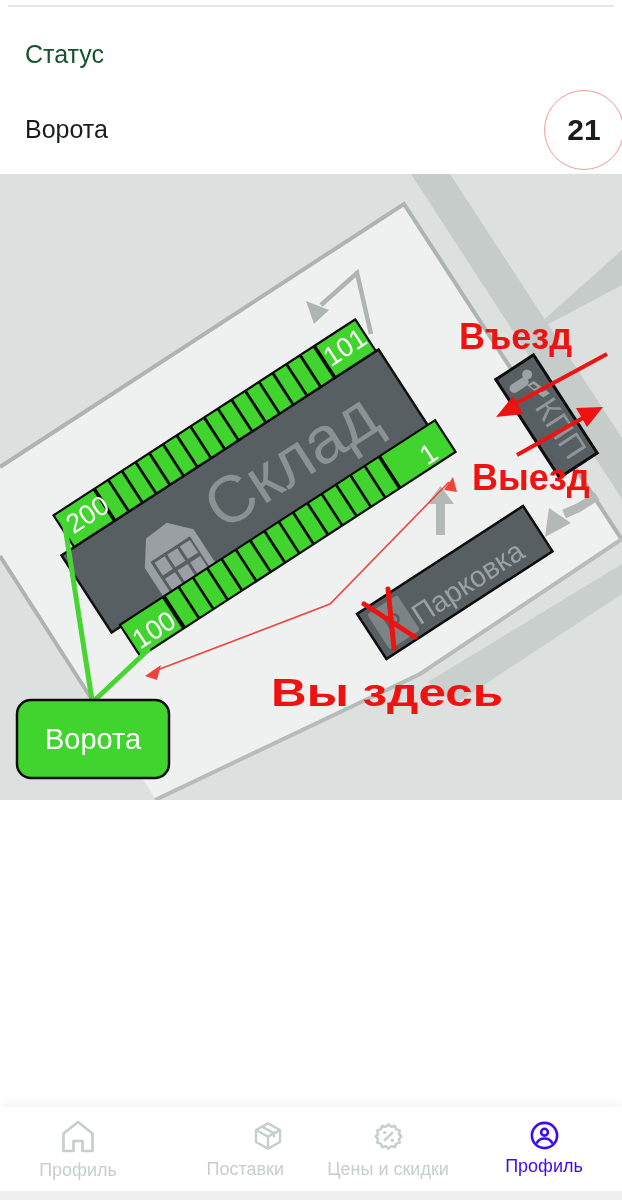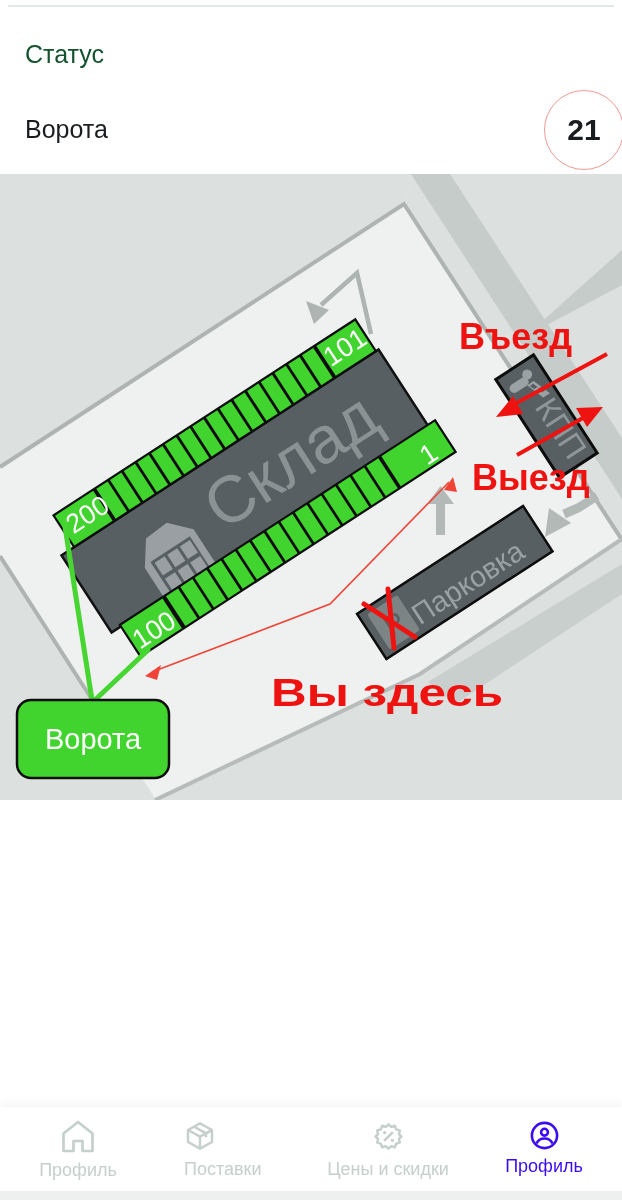--- a/index.html
+++ b/index.html
@@ -186,21 +186,21 @@
 
 <div class="abs" style="left:0;top:1107px;width:622px;height:84px;background:#fff;box-shadow:0 -3px 8px rgba(120,140,135,0.10);"></div>
 
 <div class="abs" style="left:28px;top:1120px;width:100px;text-align:center;">
   <svg width="36" height="33" viewBox="0 0 36 33" fill="none" stroke="#c5cfcc" stroke-width="2.7" stroke-linejoin="round">
     <path d="M3.5 31 V13.5 L18 2 L32.5 13.5 V31 H22.5 V21 H13.5 V31 Z"></path>
   </svg>
   <div style="font-size:18px;color:#c5cfcc;margin-top:3px;">Профиль</div>
 </div>
 
-<div class="abs" style="left:184px;top:1119px;width:100px;text-align:left;">
+<div class="abs" style="left:184px;top:1119px;width:100px;text-align:right;">
   <svg width="32" height="34" viewBox="0 0 24 25" fill="none" stroke="#c5cfcc" stroke-width="1.8" stroke-linejoin="round">
     <path d="M12 3 L21 8 L21 17 L12 22 L3 17 L3 8 Z"></path>
     <path d="M3 8 L12 13 L21 8 M12 13 L12 22"></path>
     <path d="M7.5 5.5 L16.5 10.5 L16.5 13.5 M16.5 10.5 L19.5 8.9"></path>
   </svg>
   <div style="font-size:18px;color:#c5cfcc;margin-top:2px;">Поставки</div>
 </div>
 
 <div class="abs" style="left:318px;top:1120px;width:140px;text-align:center;">
   <svg width="33" height="33" viewBox="0 0 24 24" fill="none" stroke="#c5cfcc" stroke-width="1.8">

